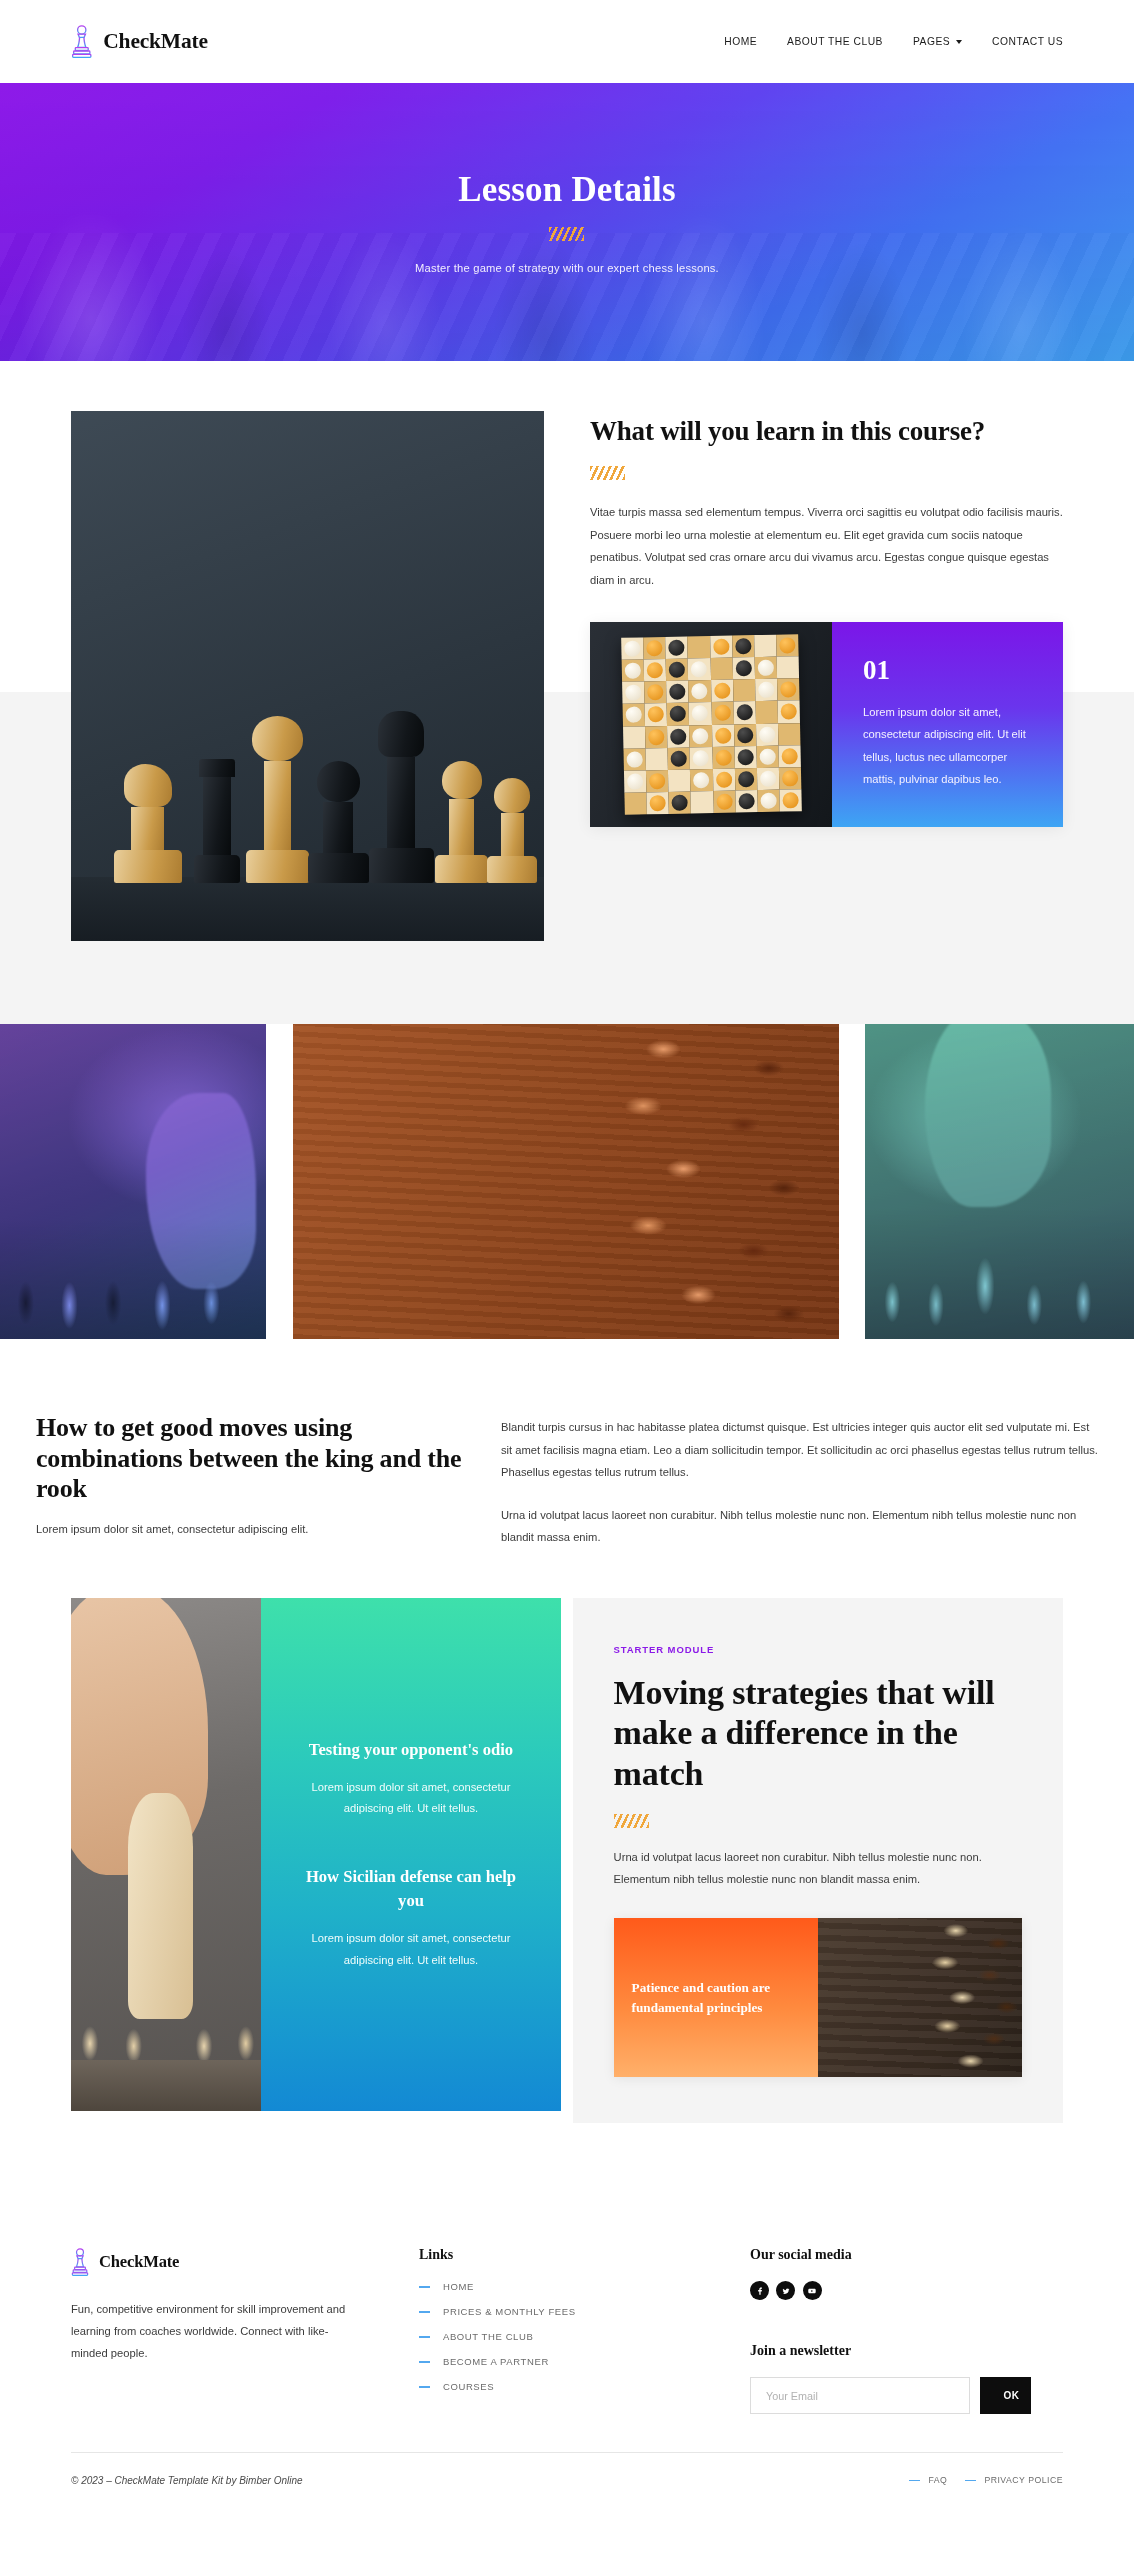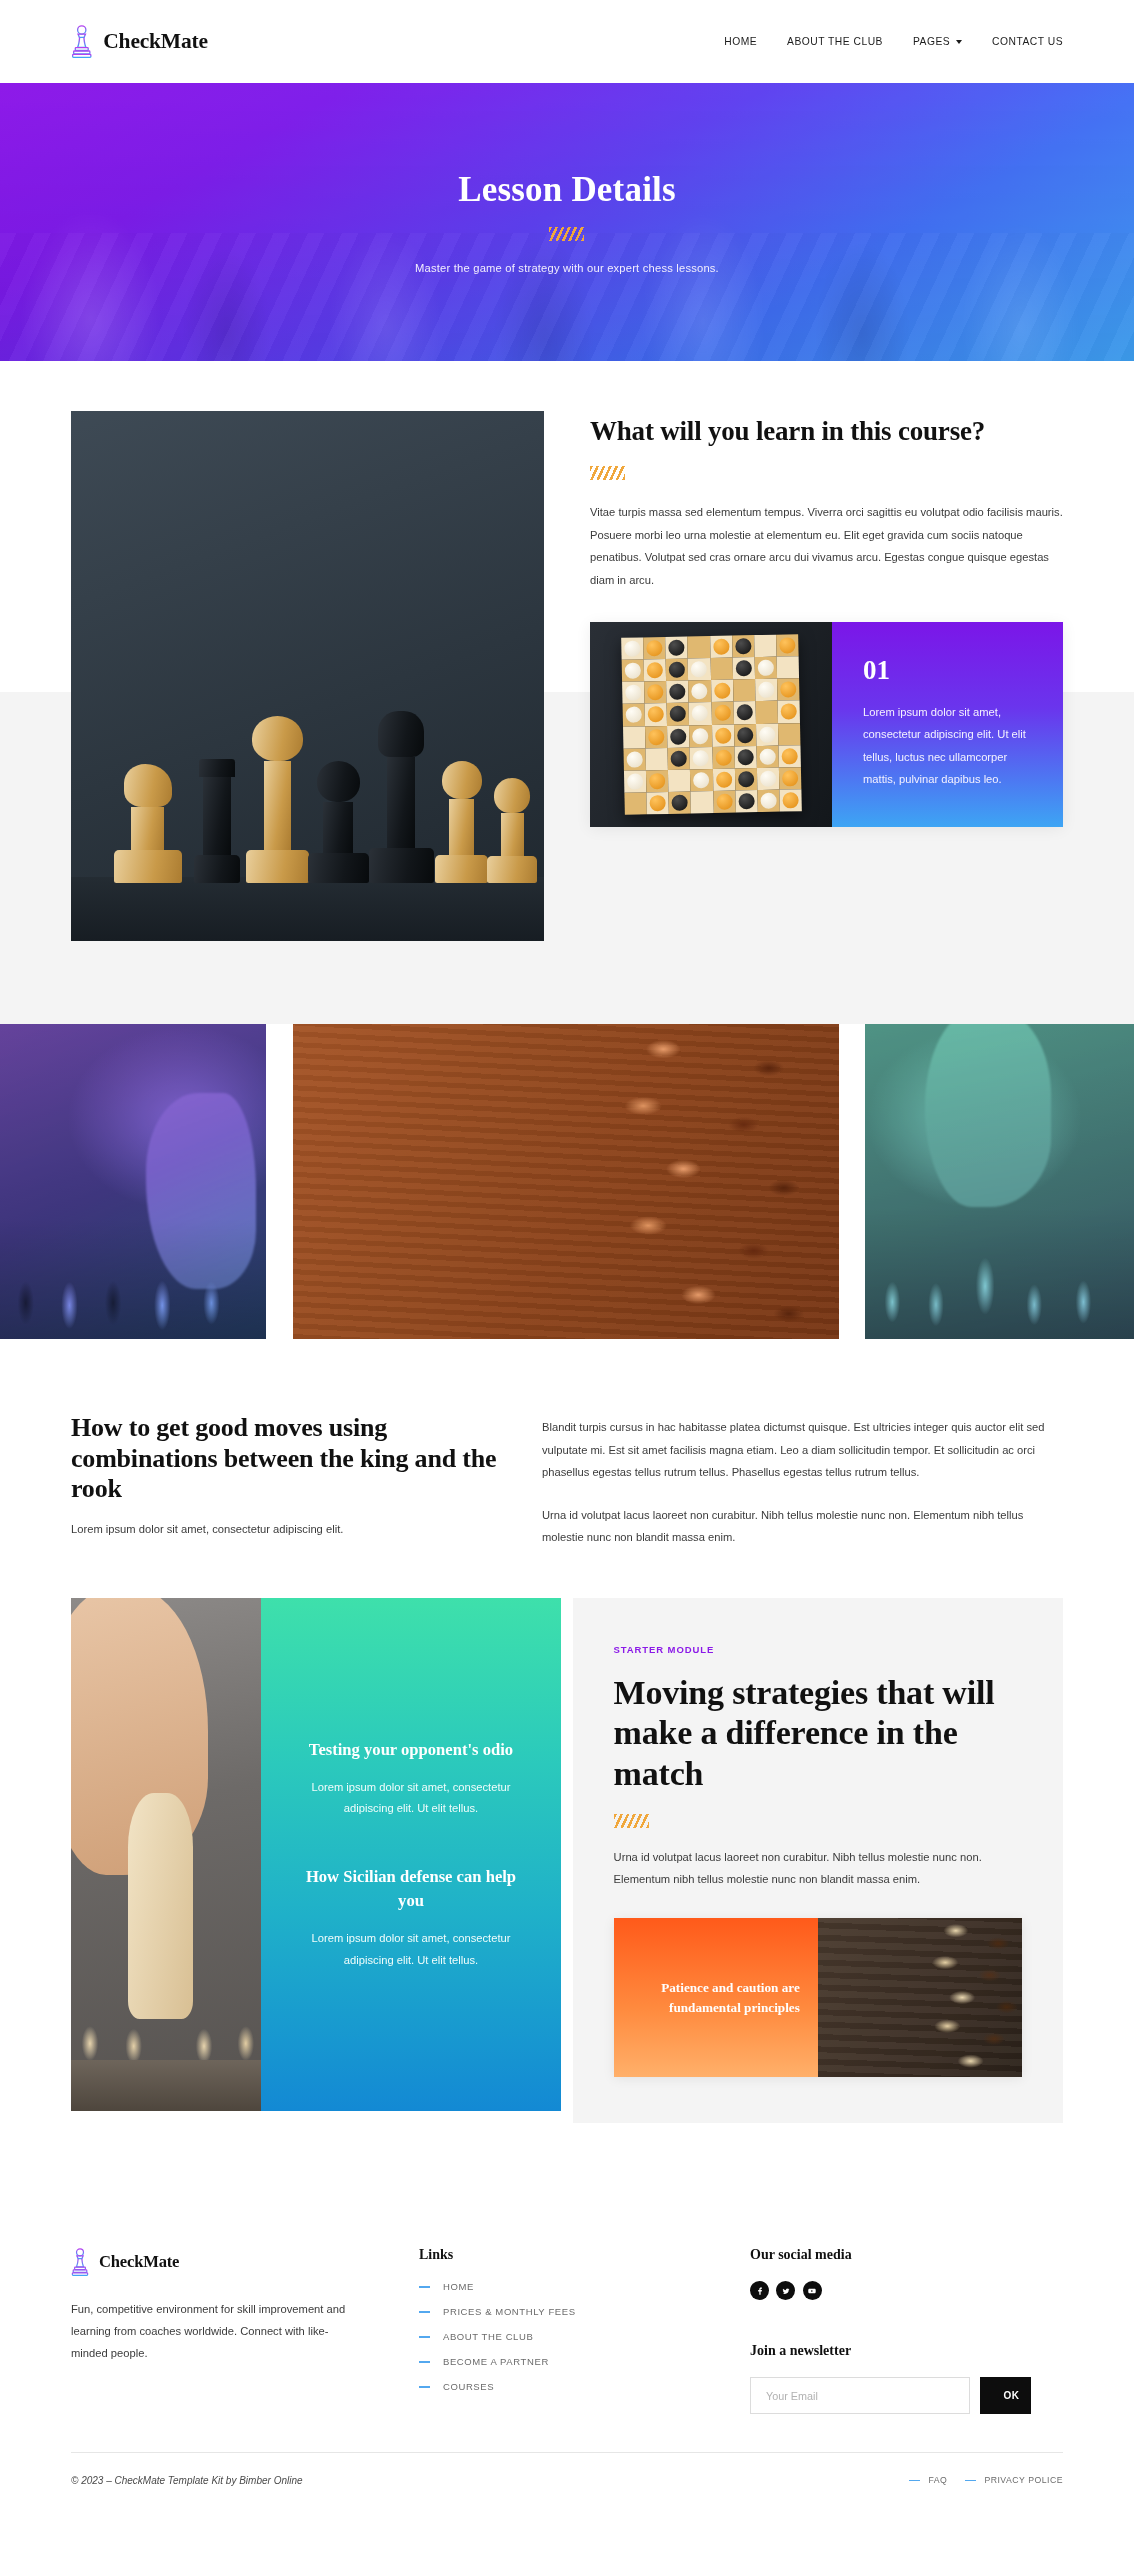--- a/index.html
+++ b/index.html
@@ -264,21 +264,21 @@
   }
   .g3-hand {
     position:absolute; left: 22%; top: -4%; width: 46%; height: 62%;
     background: linear-gradient(170deg,#c9ced0,#a7adb0);
     border-radius: 40% 42% 50% 38% / 50% 44% 36% 52%;
     filter: blur(0.8px);
   }
   .g3-tint { background: linear-gradient(165deg, #2fd8a8 0%, #35c4b8 55%, #3ba7d8 100%); opacity: .60; }
 
   
-  .sec-moves { padding: 74px 71px 0; display: flex; gap: 24px; }
+  .sec-moves { padding: 74px 36px 0; display: flex; gap: 18px; }
   .moves-left { width: 447px; flex: none; }
   .moves-left .h2 { font-size: 26px; }
   .moves-left .sub { margin-top: 18px; font-size: 11.2px; color: #3b3b3b; }
   .moves-right { flex: 1; padding-top: 3.3px; }
   .moves-right p + p { margin-top: 20px; }
 
   
   .sec-panels { padding: 50px 71px 74px; display: flex; gap: 11.6px; }
   .panel-left {
     width: 490px; flex: none; height: 513px;
@@ -360,21 +360,21 @@
     display: flex;
     align-items: center;
     justify-content: flex-end;
     padding: 0 18px;
   }
   .co-title {
     font-family: "Liberation Serif", serif;
     font-weight: bold;
     font-size: 13.2px;
     line-height: 1.55;
-    text-align: right;
+    text-align: left;
   }
   .co-right {
     width: 50%;
     position: relative; overflow: hidden;
     background:
       repeating-linear-gradient(2deg, rgba(0,0,0,.08) 0 5.8px, rgba(255,255,255,.04) 5.8px 12.4px),
       linear-gradient(120deg,#4a3a2e 0%,#3a2d23 60%,#2c221a 100%);
   }
   .co-pieces {
     position:absolute; right:-4%; top:0; bottom:0; width: 52%;

